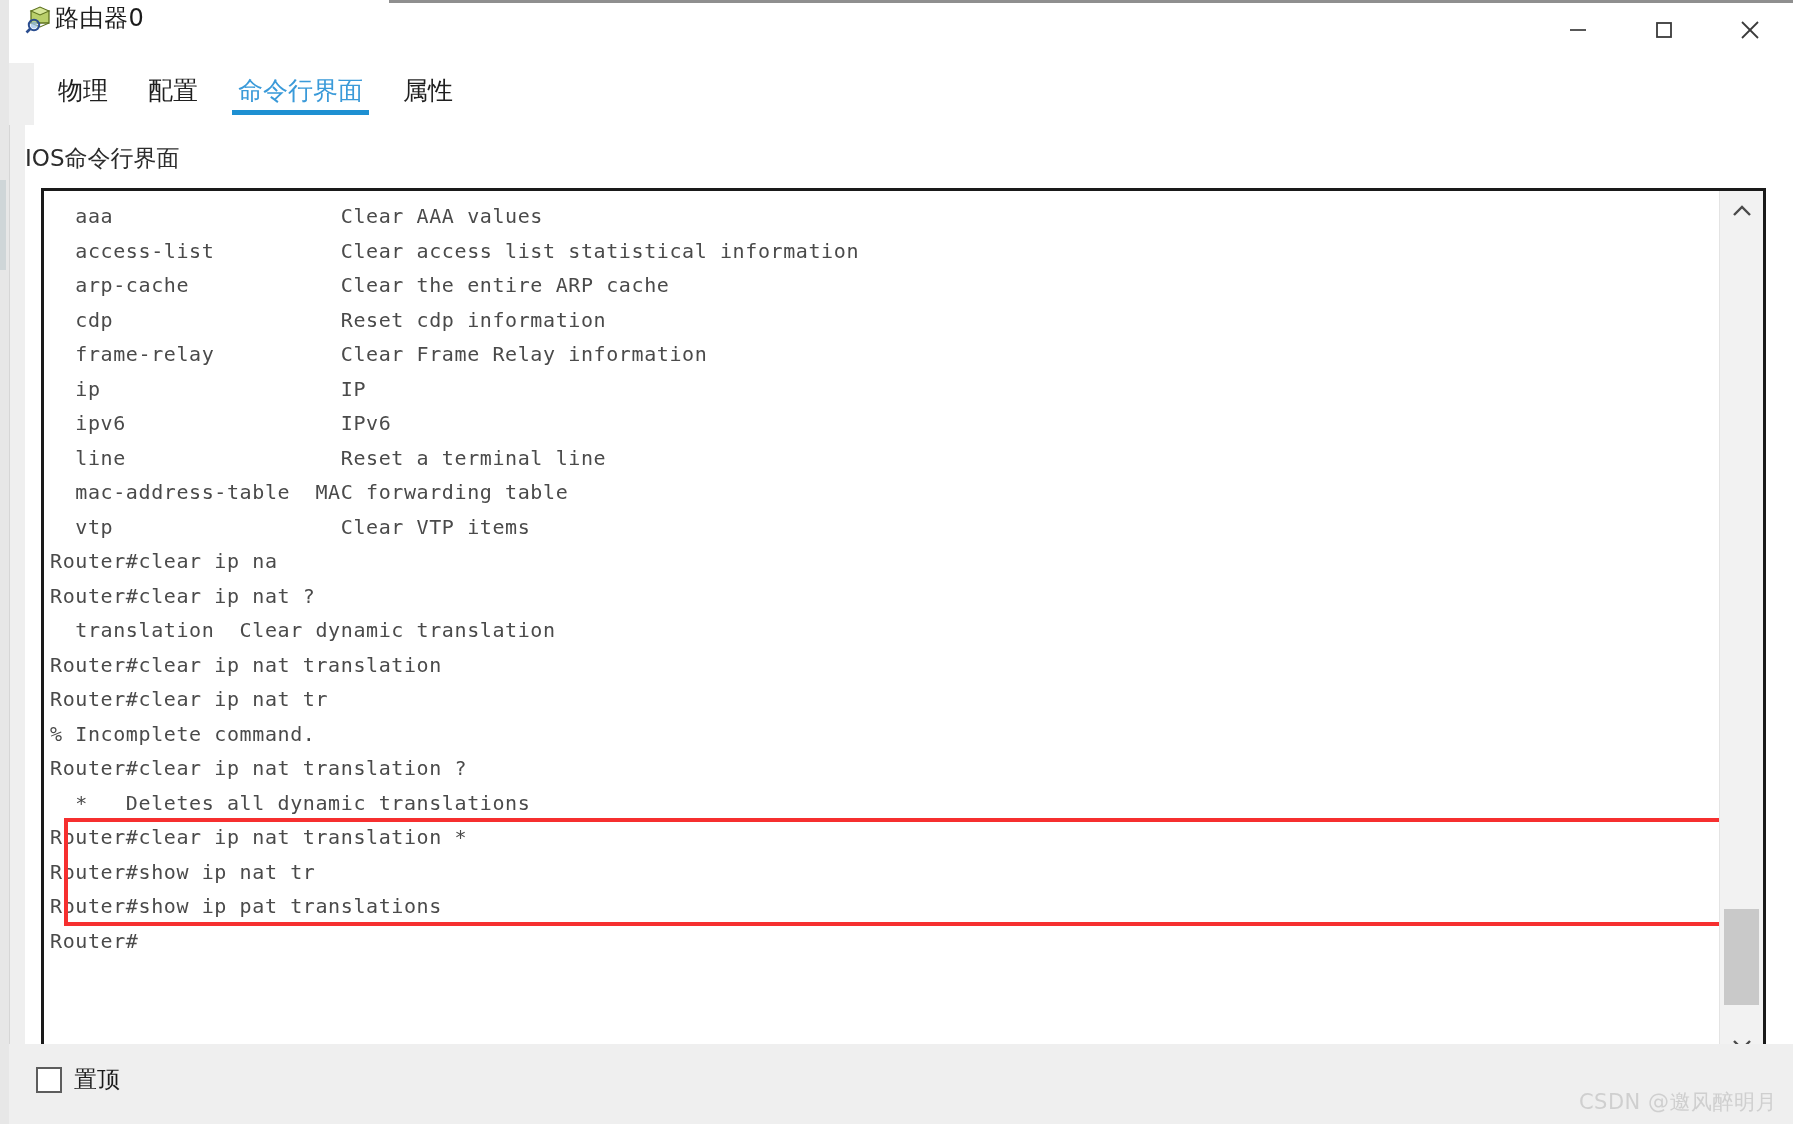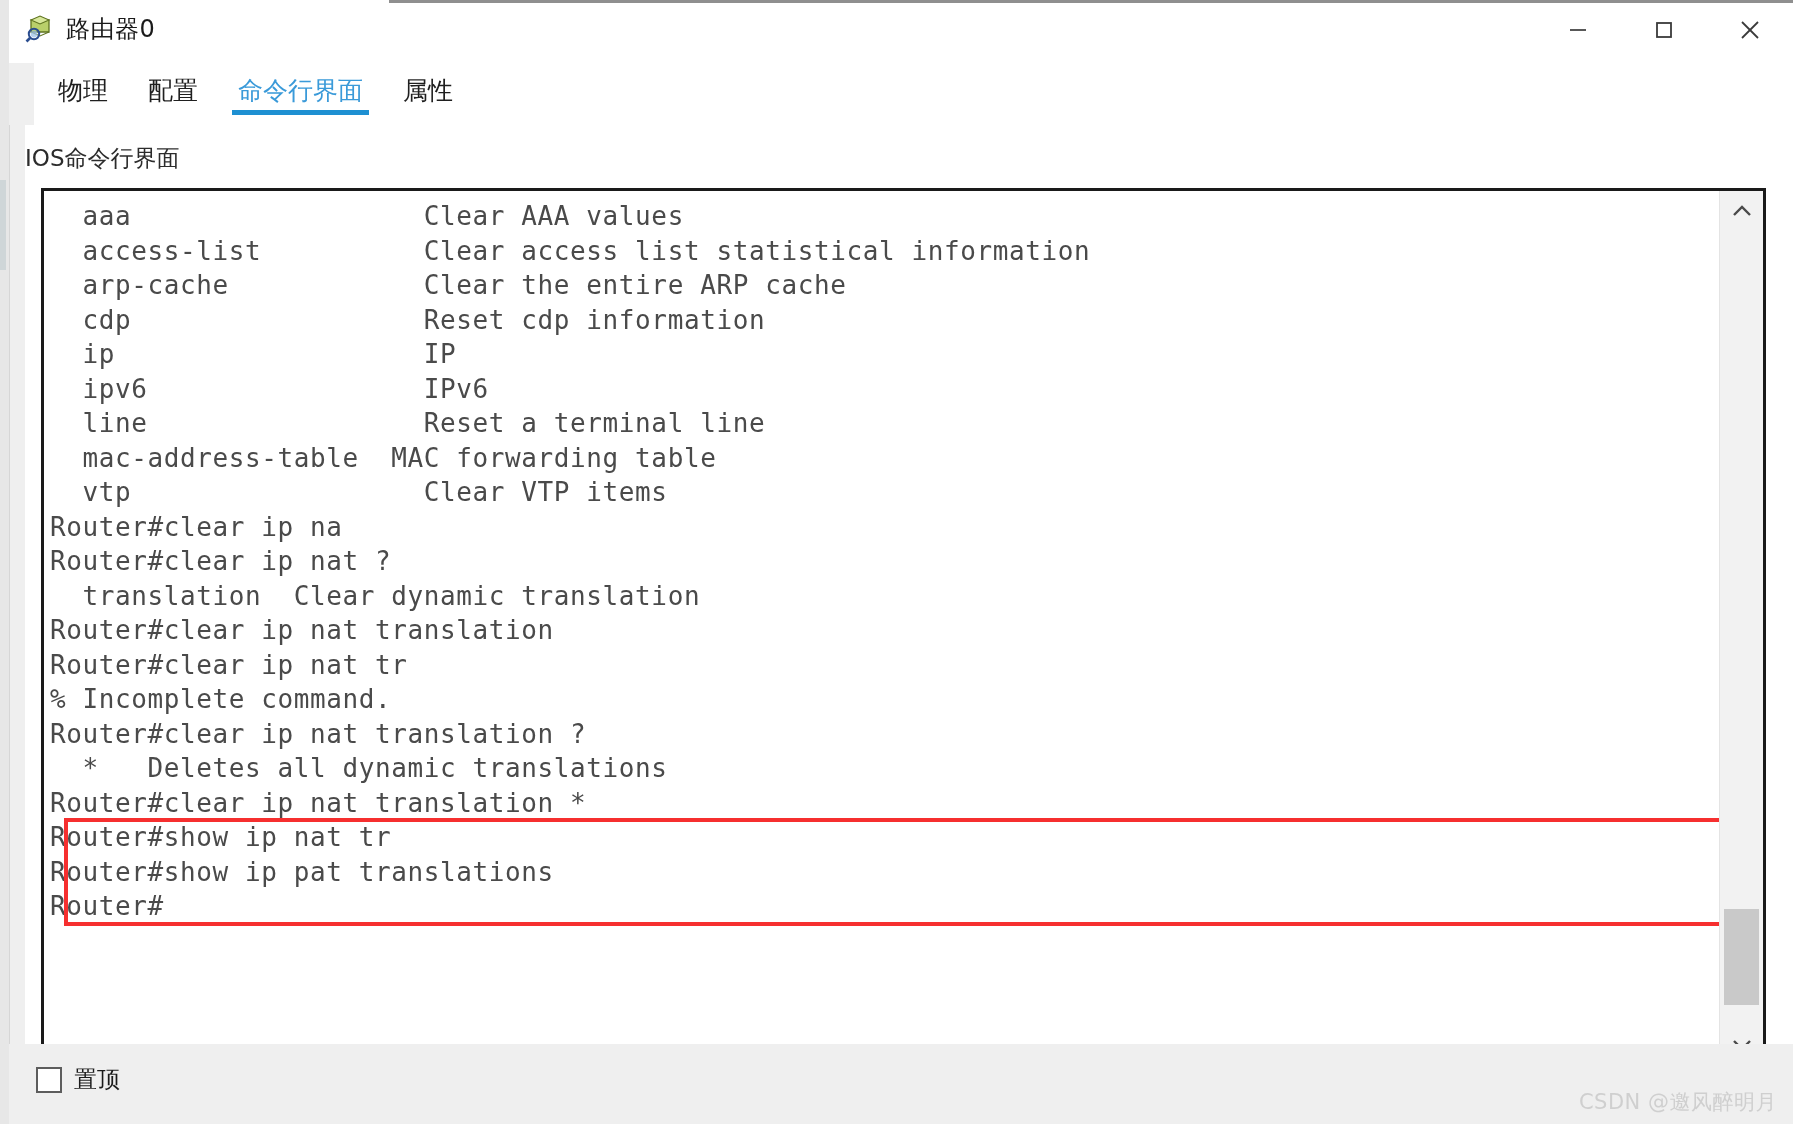--- a/index.html
+++ b/index.html
@@ -48,24 +48,23 @@
     border-bottom: 1px solid #e6e6e6;
   }
   #titlebar-top-line {
     position: absolute;
     left: 380px; top: 0;
     width: 1413px; height: 3px;
     background: #8f8f8f;
   }
   .title-left {
     position: absolute;
-    left: 16px; top: 13px;
-    display: flex;
-    align-items: flex-start;
-    gap: 11px;
+    left: 16px; top: 2px;
+    display: flex;
+    align-items: flex-end;
   }
   .router-icon {
     width: 30px; height: 30px;
     position: relative;
   }
   .title-text {
     font-size: 24px;
     color: #1b1b1b;
     font-family: "DejaVu Sans", sans-serif;
     letter-spacing: 0.5px;
@@ -152,21 +151,21 @@
     position: absolute;
     left: 0; top: 0;
     right: 43px; bottom: 0;
     overflow: hidden;
     background: #ffffff;
     padding: 8px 0 0 6px;
     box-sizing: border-box;
   }
   .term-line {
     font-family: "DejaVu Sans Mono", "Liberation Mono", monospace;
-    font-size: 26px;
+    font-size: 20px;
     line-height: 34.5px;
     color: #4a4a4a;
     white-space: pre;
     letter-spacing: 0.6px;
   }
 
   
   #term-scroll {
     position: absolute;
     right: 0; top: 0; bottom: 0;
@@ -350,20 +349,21 @@
     <div id="panel-title">IOS命令行界面</div>
 
     <div id="terminal-wrap">
 
       <div id="terminal">
 
         <div class="term-line">  aaa                  Clear AAA values</div>
           <div class="term-line">  access-list          Clear access list statistical information</div>
           <div class="term-line">  arp-cache            Clear the entire ARP cache</div>
           <div class="term-line">  cdp                  Reset cdp information</div>
+          <div class="term-line">  frame-relay          Clear Frame Relay information</div>
           <div class="term-line">  ip                   IP</div>
           <div class="term-line">  ipv6                 IPv6</div>
           <div class="term-line">  line                 Reset a terminal line</div>
           <div class="term-line">  mac-address-table  MAC forwarding table</div>
           <div class="term-line">  vtp                  Clear VTP items</div>
           <div class="term-line">Router#clear ip na</div>
           <div class="term-line">Router#clear ip nat ?</div>
           <div class="term-line">  translation  Clear dynamic translation</div>
           <div class="term-line">Router#clear ip nat translation</div>
           <div class="term-line">Router#clear ip nat tr</div>

